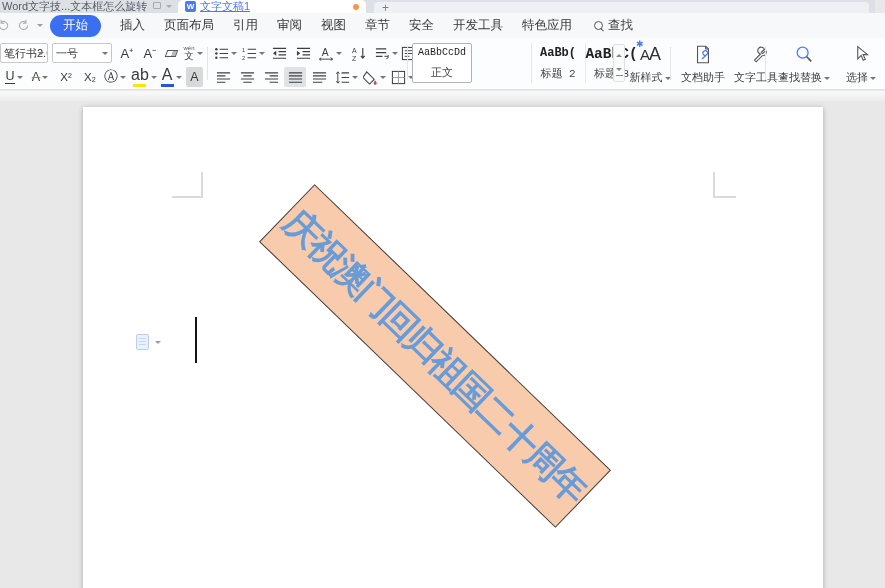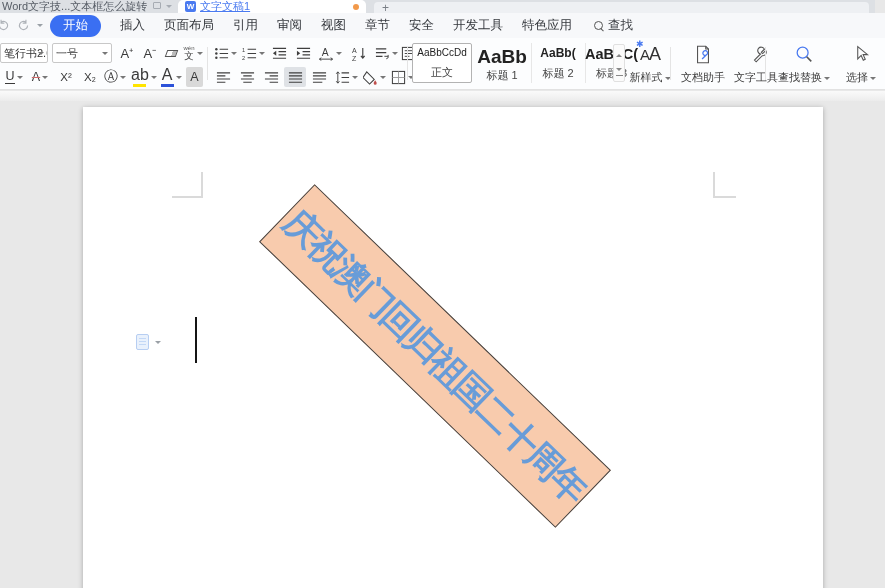--- a/index.html
+++ b/index.html
@@ -64,21 +64,21 @@
   .bar-ico .g { font-size:16px; } .bar-ico .bar { width:13px; height:3px; margin-top:1px; }
   .eraser { width:11px; height:7px; border:1px solid #555; transform:skewX(-20deg);
             background:linear-gradient(90deg,#fff 55%,#bbb 55%); }
   .shade-btn { background:#d9d9d9; border-radius:2px; width:17px; }
   .selbtn { background:#dfe2e6; border-radius:2px; }
   .pbtn { width:22px; }
   .pbtn svg { display:block; }
 
   
   .style-item { position:absolute; top:5px; height:40px; display:flex; flex-direction:column;
-                align-items:center; justify-content:space-between; padding:3px 0 2px; color:#222; }
+                align-items:center; justify-content:space-between; padding:3px 0 2px; color:#222;font-family:Liberation Mono, monospace; }
   .style-item .sname { font-size:11px; color:#444; }
   .style-item.sel { border:1px solid #b3b3b3; border-radius:2px; background:#fff; }
   .style-item.divl { border-left:1px solid #e7e7e7; }
   .pv-body { font-size:10px; } .pv-h1 { font-size:19px; font-weight:600; }
   .pv-h2 { font-size:12px; font-weight:600;text-align:right; } .pv-h3 { font-size:14.5px; font-weight:600; }
   .gal-scroll { position:absolute; left:613px; top:6px; width:12px; height:38px;
                 border:1px solid #e0e0e0; border-radius:2px; background:#fbfbfb;
                 display:flex; flex-direction:column; align-items:center; justify-content:space-around; }
   .tri-up { width:0; height:0; border:3px solid transparent; border-bottom-color:#888; }
   .tri-dn { width:0; height:0; border:3px solid transparent; border-top-color:#888; }
@@ -320,24 +320,20 @@
         </svg>
       <span class="caret-s"></span>
     </div>
     <div class="vsep" style="left:407px;"></div>
     <div class="gcorner" style="left:397px; top:80px;"></div>
 
     <div class="style-item sel" style="left:412px; width:60px;">
       <span class="pv-body">AaBbCcDd</span>
       <span class="sname">正文</span>
     </div>
-    <div class="style-item" style="left:474px; width:56px;">
-      <span class="pv-h1">AaBb</span>
-      <span class="sname">标题 1</span>
-    </div>
     <div class="style-item divl" style="left:531px; width:53px;">
       <span class="pv-h2">AaBb(</span>
       <span class="sname">标题 2</span>
     </div>
     <div class="style-item divl" style="left:585px; width:52px;">
       <span class="pv-h3">AaBbC(</span>
       <span class="sname">标题 3</span>
     </div>
     <div class="gal-scroll">
       <span class="tri-up"></span>

